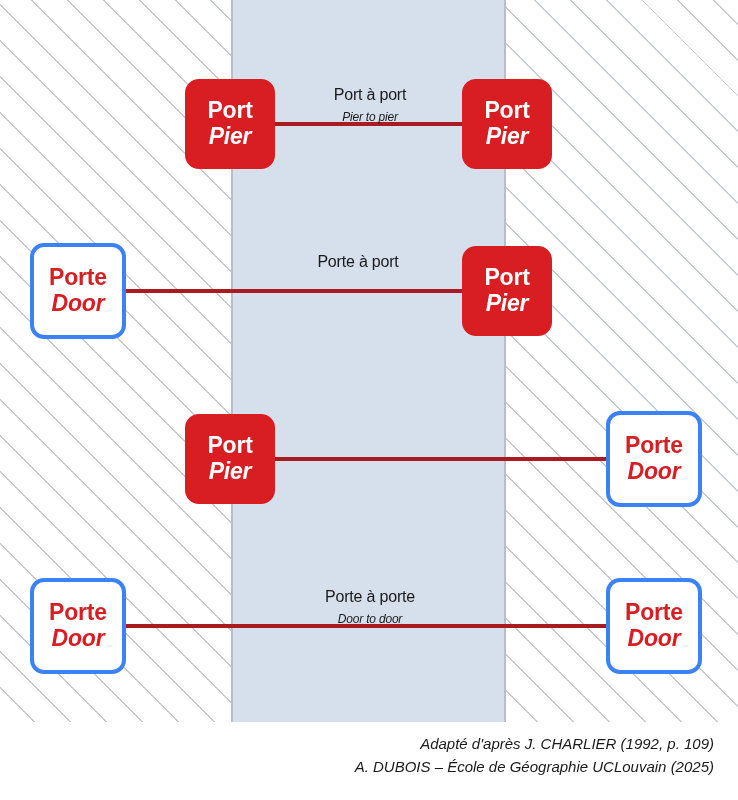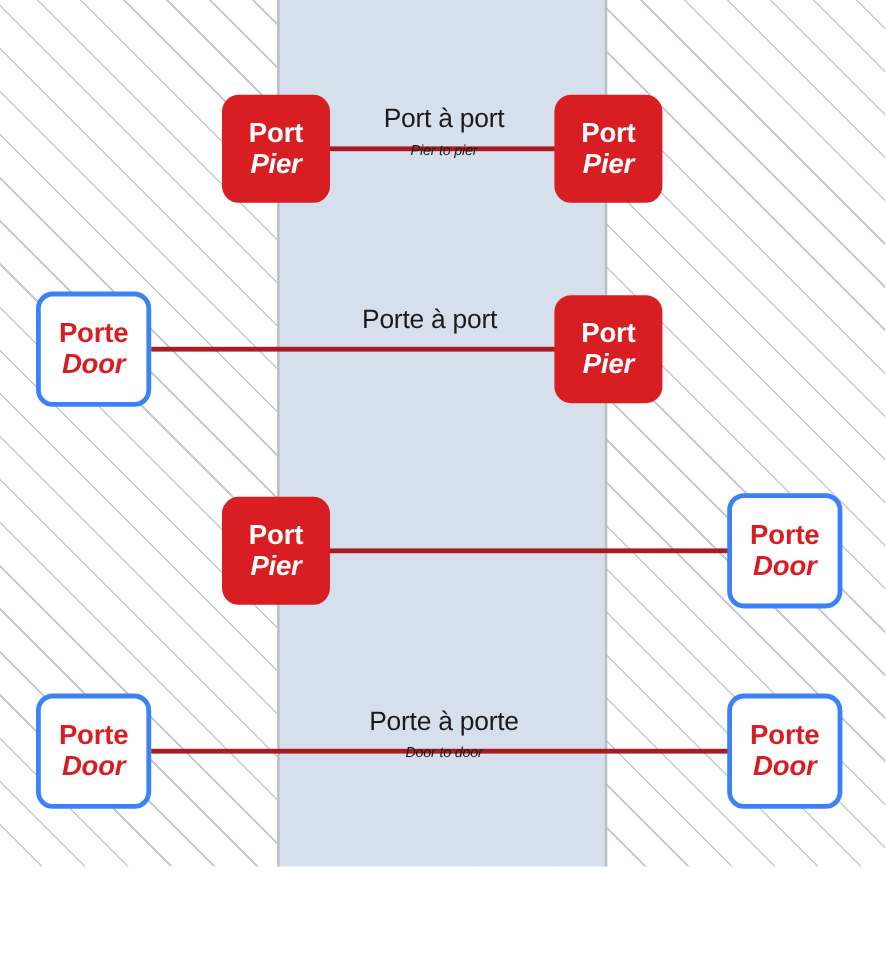--- a/index.html
+++ b/index.html
@@ -101,21 +101,21 @@
   .node.porte .ln-fr,
   .node.porte .ln-en { color: #d81e22; }
 
   
   .link-label {
     position: absolute;
     text-align: center;
     white-space: nowrap;
   }
   .link-label .lb-fr {
-    font-size: 22px;
+    font-size: 16px;
     color: #1a1a1a;
     letter-spacing: -0.2px;
     display: block;
     margin-bottom: 6px;
   }
   .link-label .lb-en {
     font-size: 12px;
     font-style: italic;
     color: #1a1a1a;
     letter-spacing: -0.2px;
@@ -196,14 +196,18 @@
   </div>
   <div class="node porte" style="left:606px; top:578px;">
     <span class="ln-fr">Porte</span>
     <span class="ln-en">Door</span>
   </div>
   <div class="link-label" style="left:272px; width:196px; top:588px;">
     <span class="lb-fr">Porte à porte</span>
     <span class="lb-en">Door to door</span>
   </div>
 
+  <div class="caption">
+    <span>Adapté d'après J. CHARLIER (1992, p. 109)</span>
+    <span>A. DUBOIS – École de Géographie UCLouvain (2025)</span>
+  </div>
 
 </div>
 
 </body></html>

